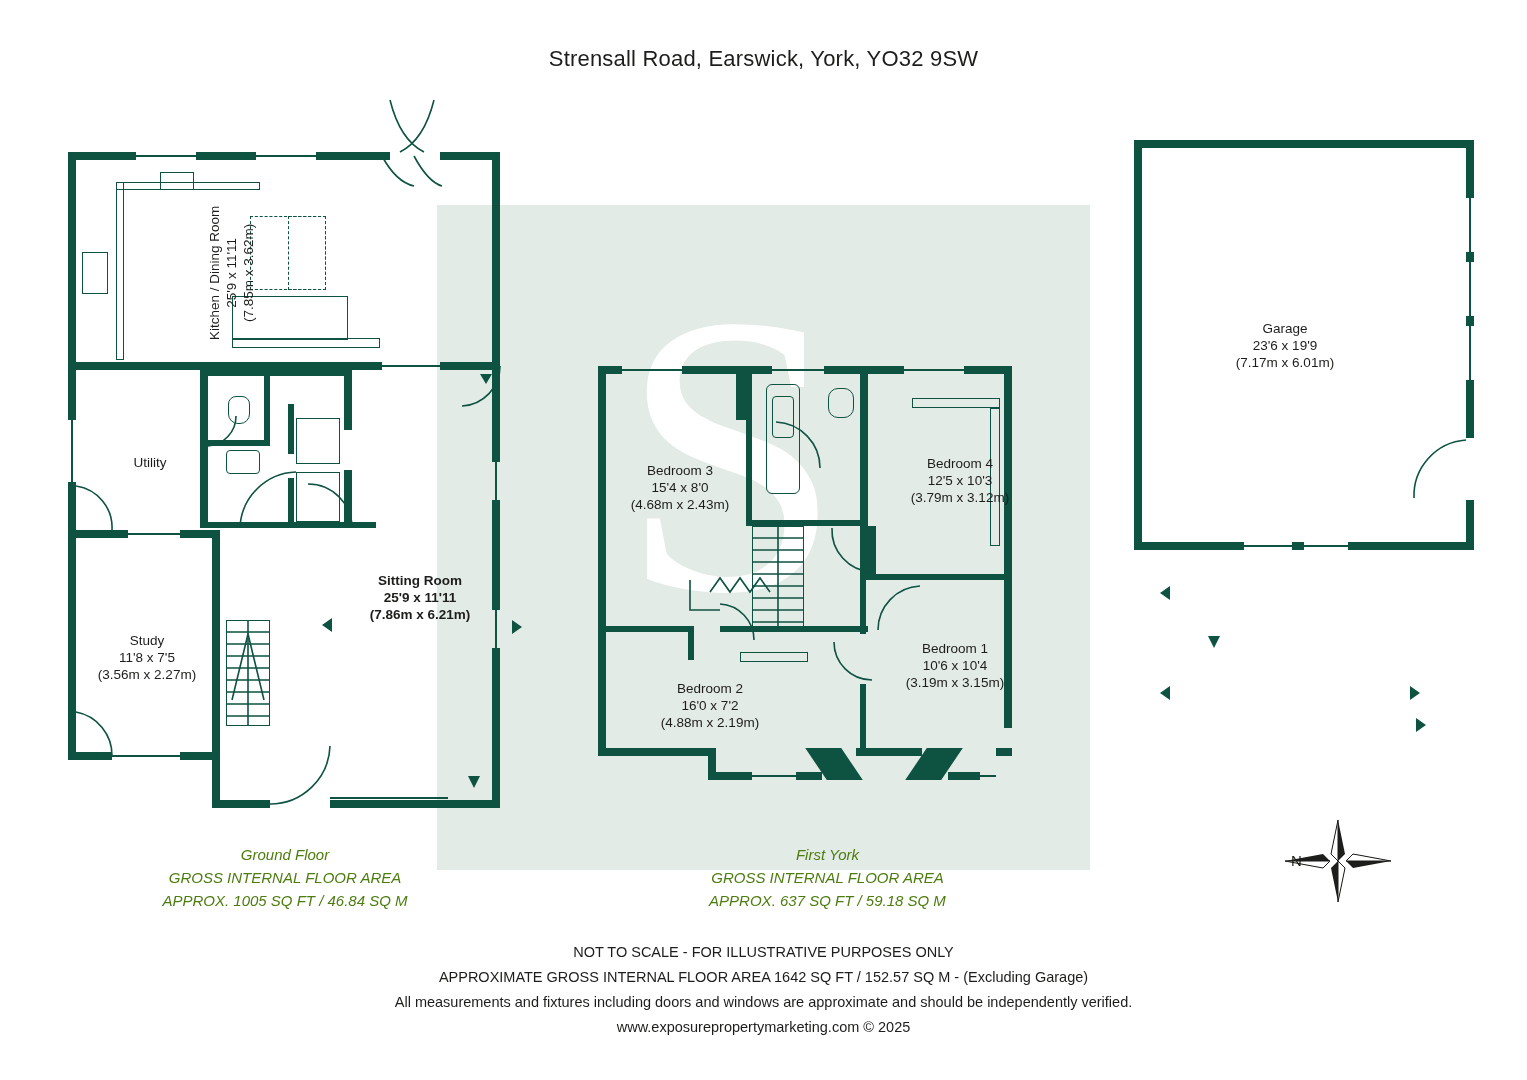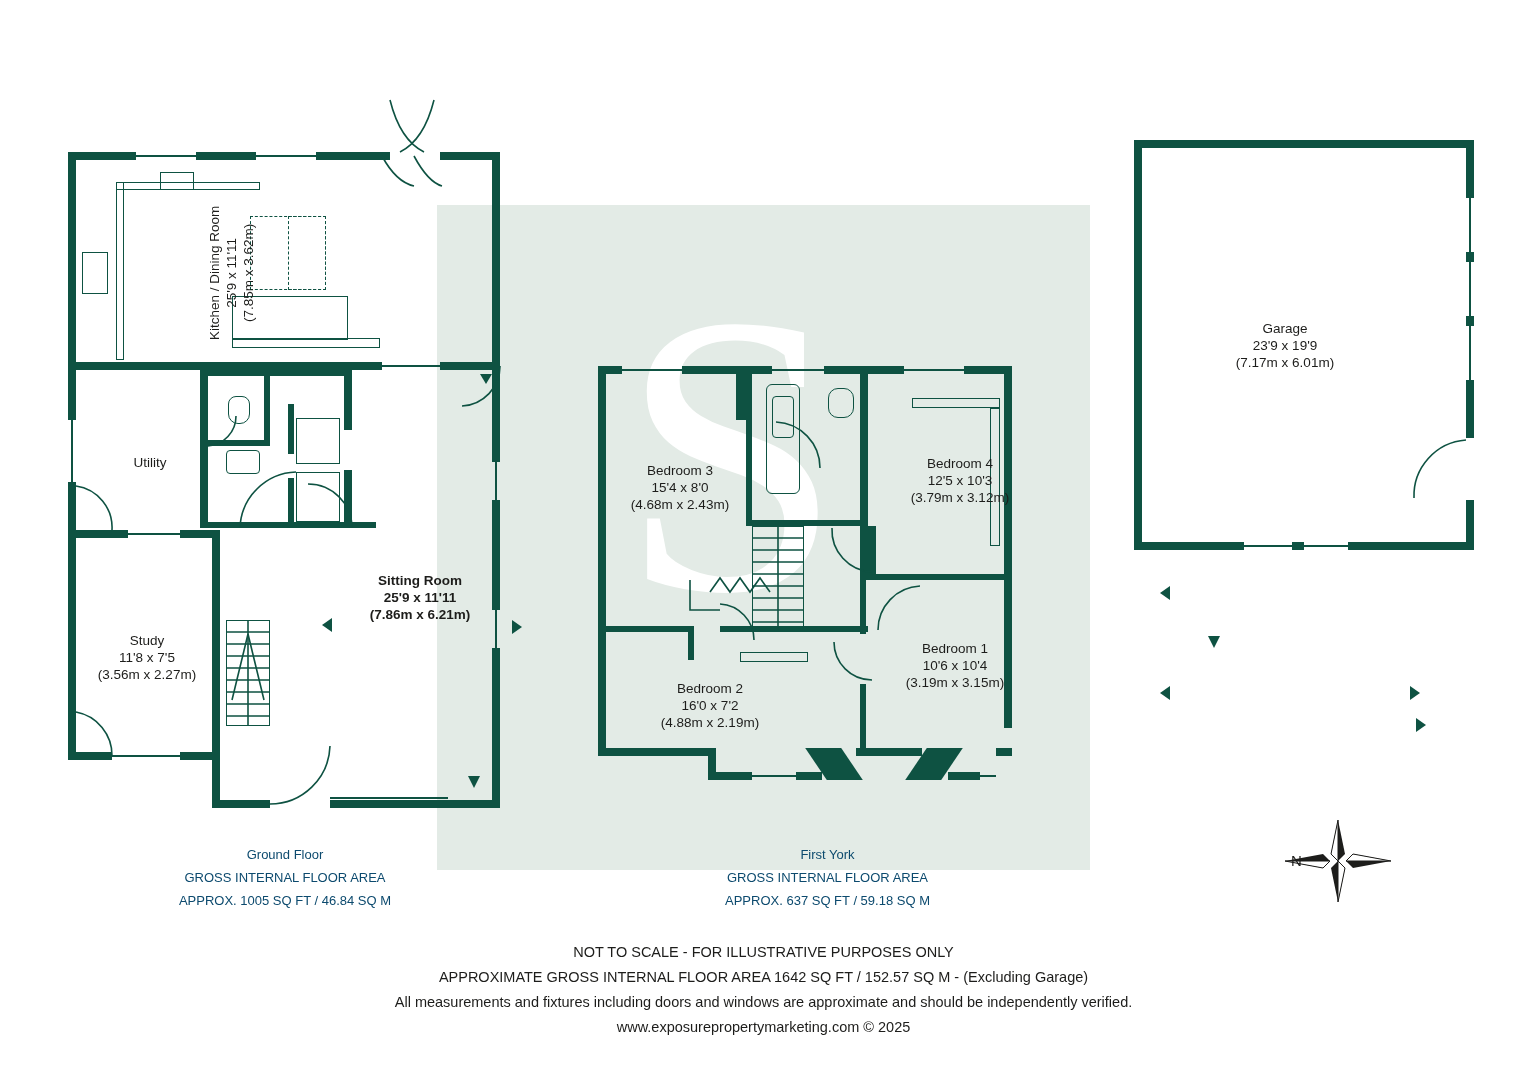--- a/index.html
+++ b/index.html
@@ -101,24 +101,25 @@
   }
   .label.vert {
     transform: rotate(-90deg);
     transform-origin: left top;
     white-space: nowrap;
   }
   
   .caption {
     position: absolute;
     text-align: center;
-    font-size: 13px;
+    font-size: 15px;
     line-height: 23px;
-    color: #0c4a6e;
+    color: #4d7c0f;
     z-index: 4;
+    font-style: italic;
   }
   
   #footer {
     position: absolute;
     left: 0;
     top: 940px;
     width: 100%;
     text-align: center;
     font-size: 14.5px;
     line-height: 25px;
@@ -139,20 +140,21 @@
     width: 110px;
     height: 86px;
     z-index: 4;
   }
 </style>
 </head>
 <body>
 
 <div class="page">
 
+  <div id="title">Strensall Road, Earswick, York, YO32 9SW</div>
 
   <div id="watermark"></div>
   <div id="watermark-s">S</div>
 
   <div class="plan" id="ground-plan" style="left:0;top:0;width:560px;height:830px;">
 
     <div class="w" style="left:68px;top:152px;width:8px;height:210px;"></div>
     <div class="w" style="left:68px;top:152px;width:68px;height:8px;"></div>
     <div class="w" style="left:196px;top:152px;width:60px;height:8px;"></div>
     <div class="w" style="left:316px;top:152px;width:66px;height:8px;"></div>
@@ -410,21 +412,21 @@
   </div>
 
   <svg class="overlay" width="1527" height="1080">
     <g stroke="#0e5242" stroke-width="1.6" fill="none">
       <path d="M1466 440 a56 56 0 0 0 -52 58"></path>
     </g>
   </svg>
 
   <div class="label" style="left:1185px;top:320px;width:200px;">
     <span>Garage</span><br>
-    <span>23'9 x 19'9</span><br>
+    <span>23'6 x 19'9</span><br>
     <span>(7.17m x 6.01m)</span>
   </div>
 
   <div id="compass">
     <svg width="110" height="86" viewBox="0 0 110 86">
       <g fill="#1d1d1b">
         <polygon points="55,2 62,36 55,43 48,36"></polygon>
         <polygon points="55,84 62,50 55,43 48,50" fill="#1d1d1b"></polygon>
         <polygon points="108,43 70,50 63,43 70,36"></polygon>
         <polygon points="2,43 40,50 47,43 40,36"></polygon>

